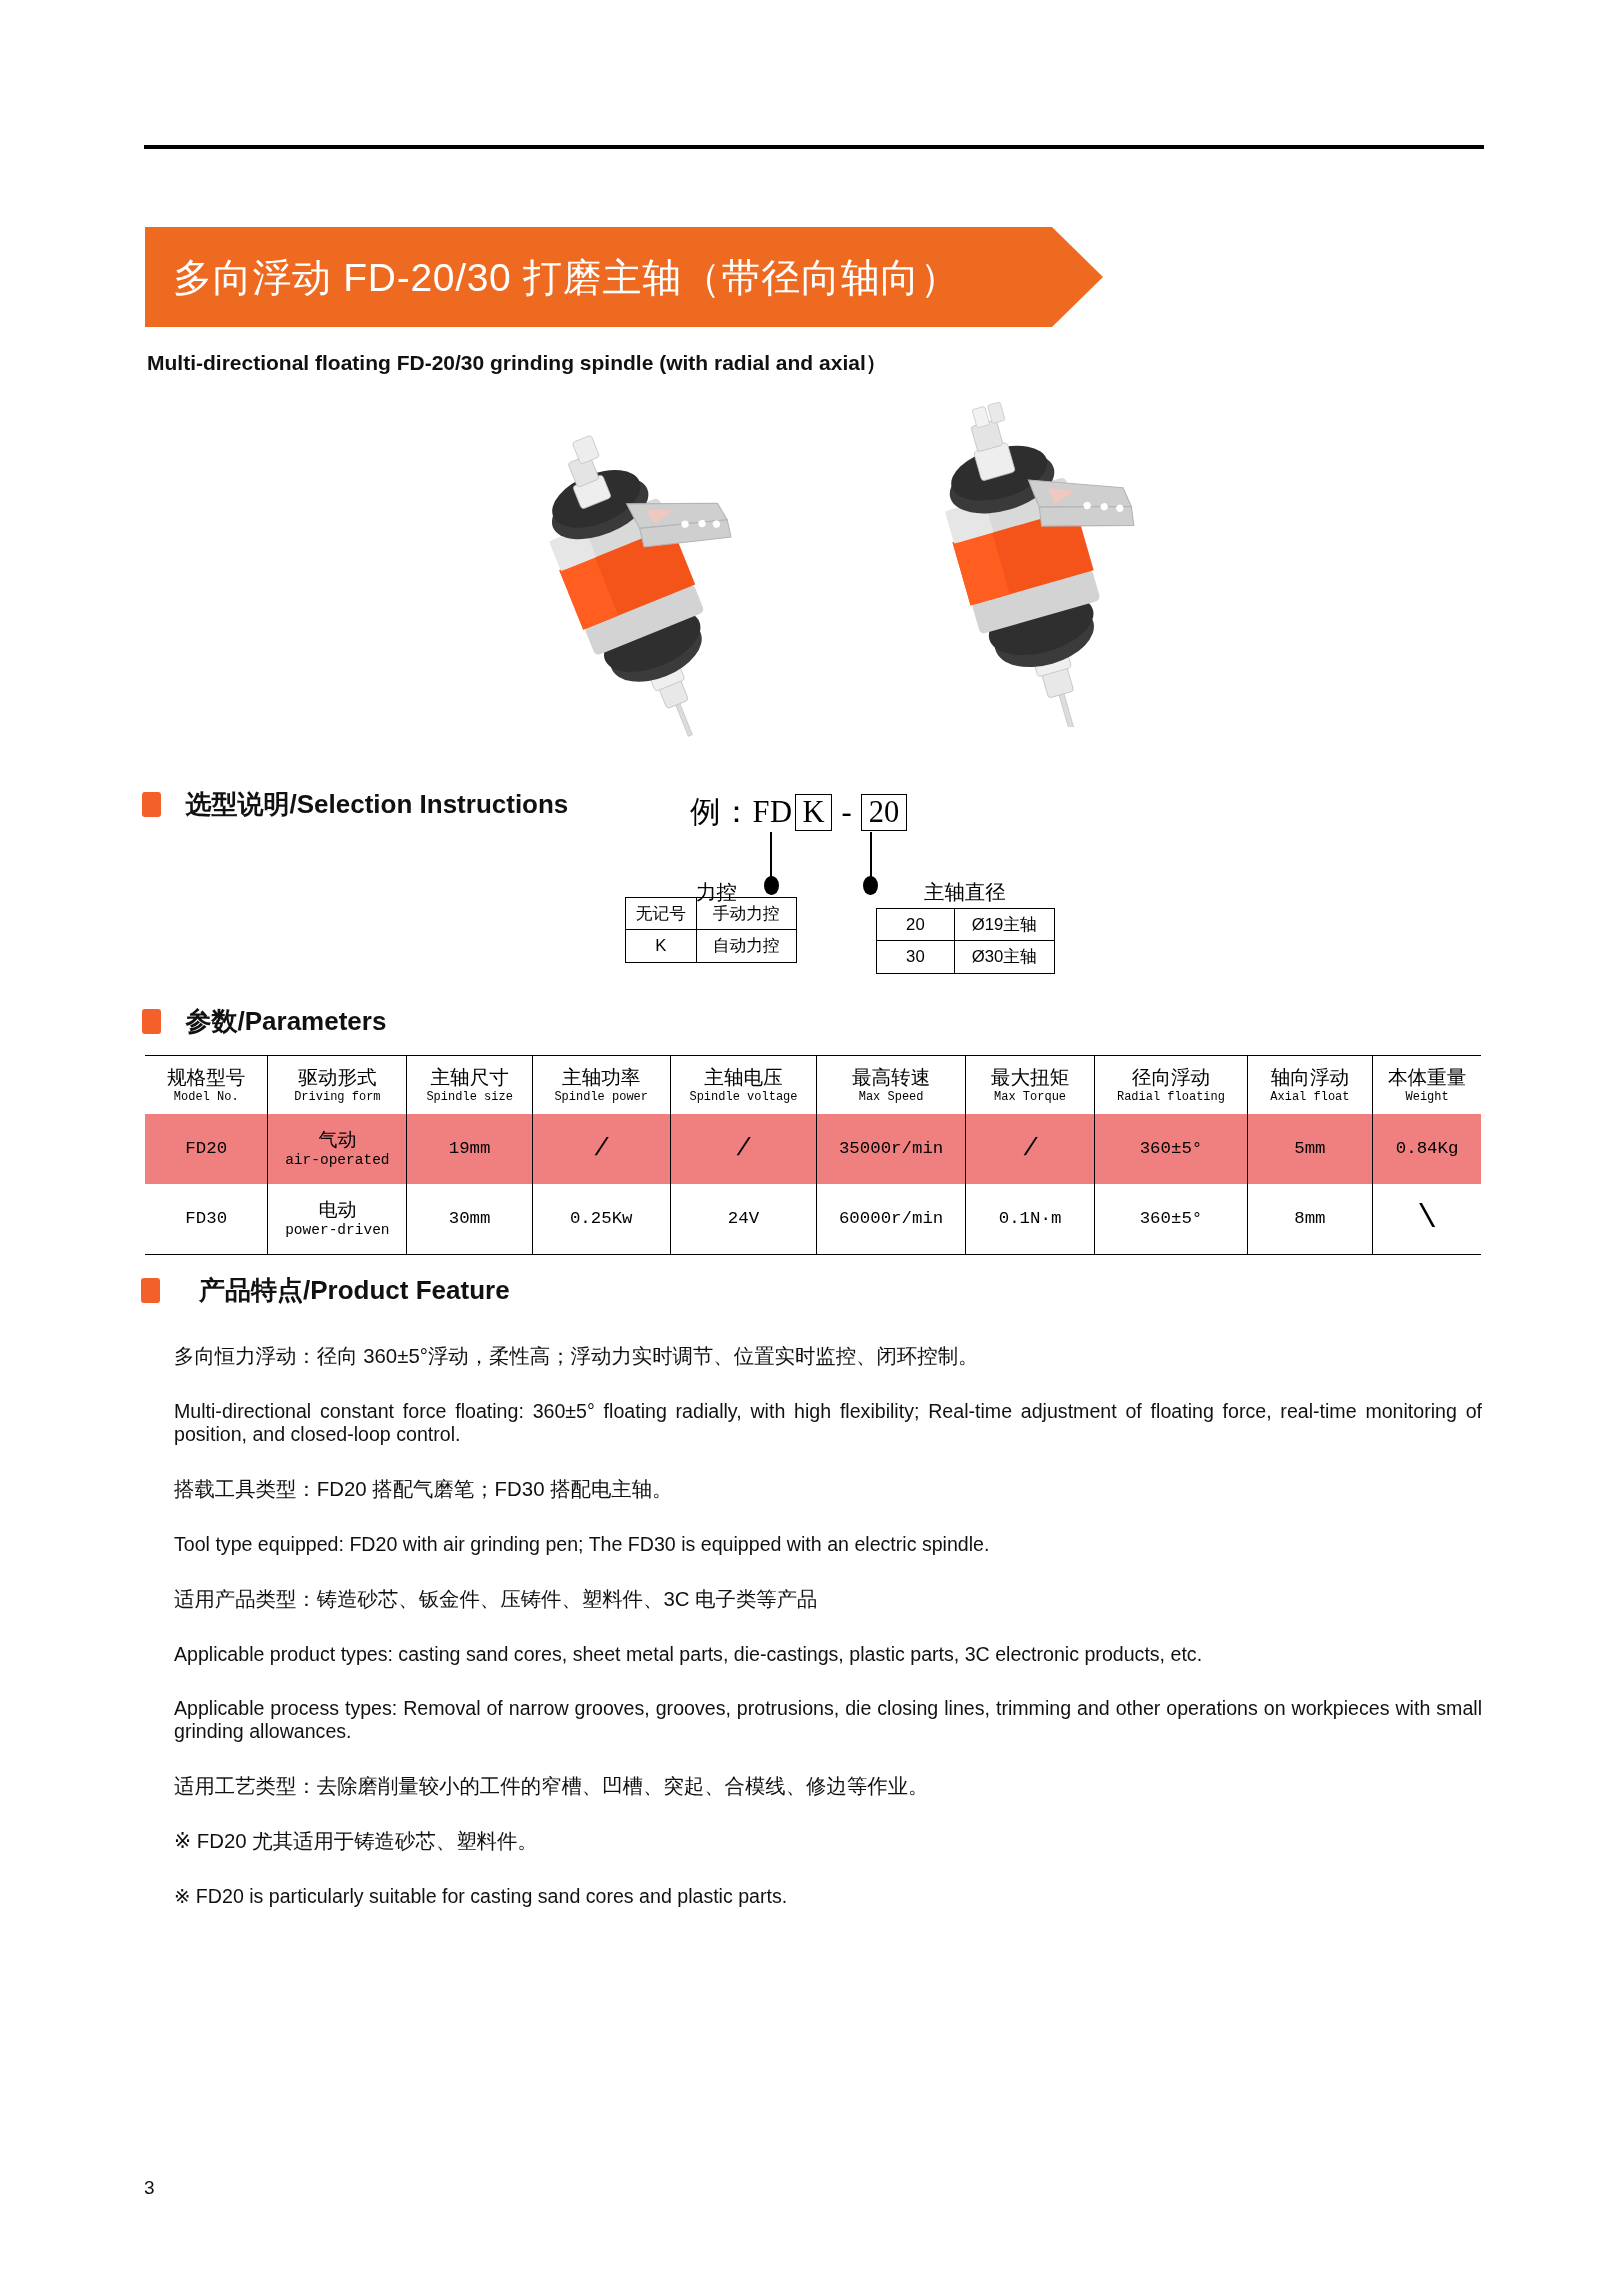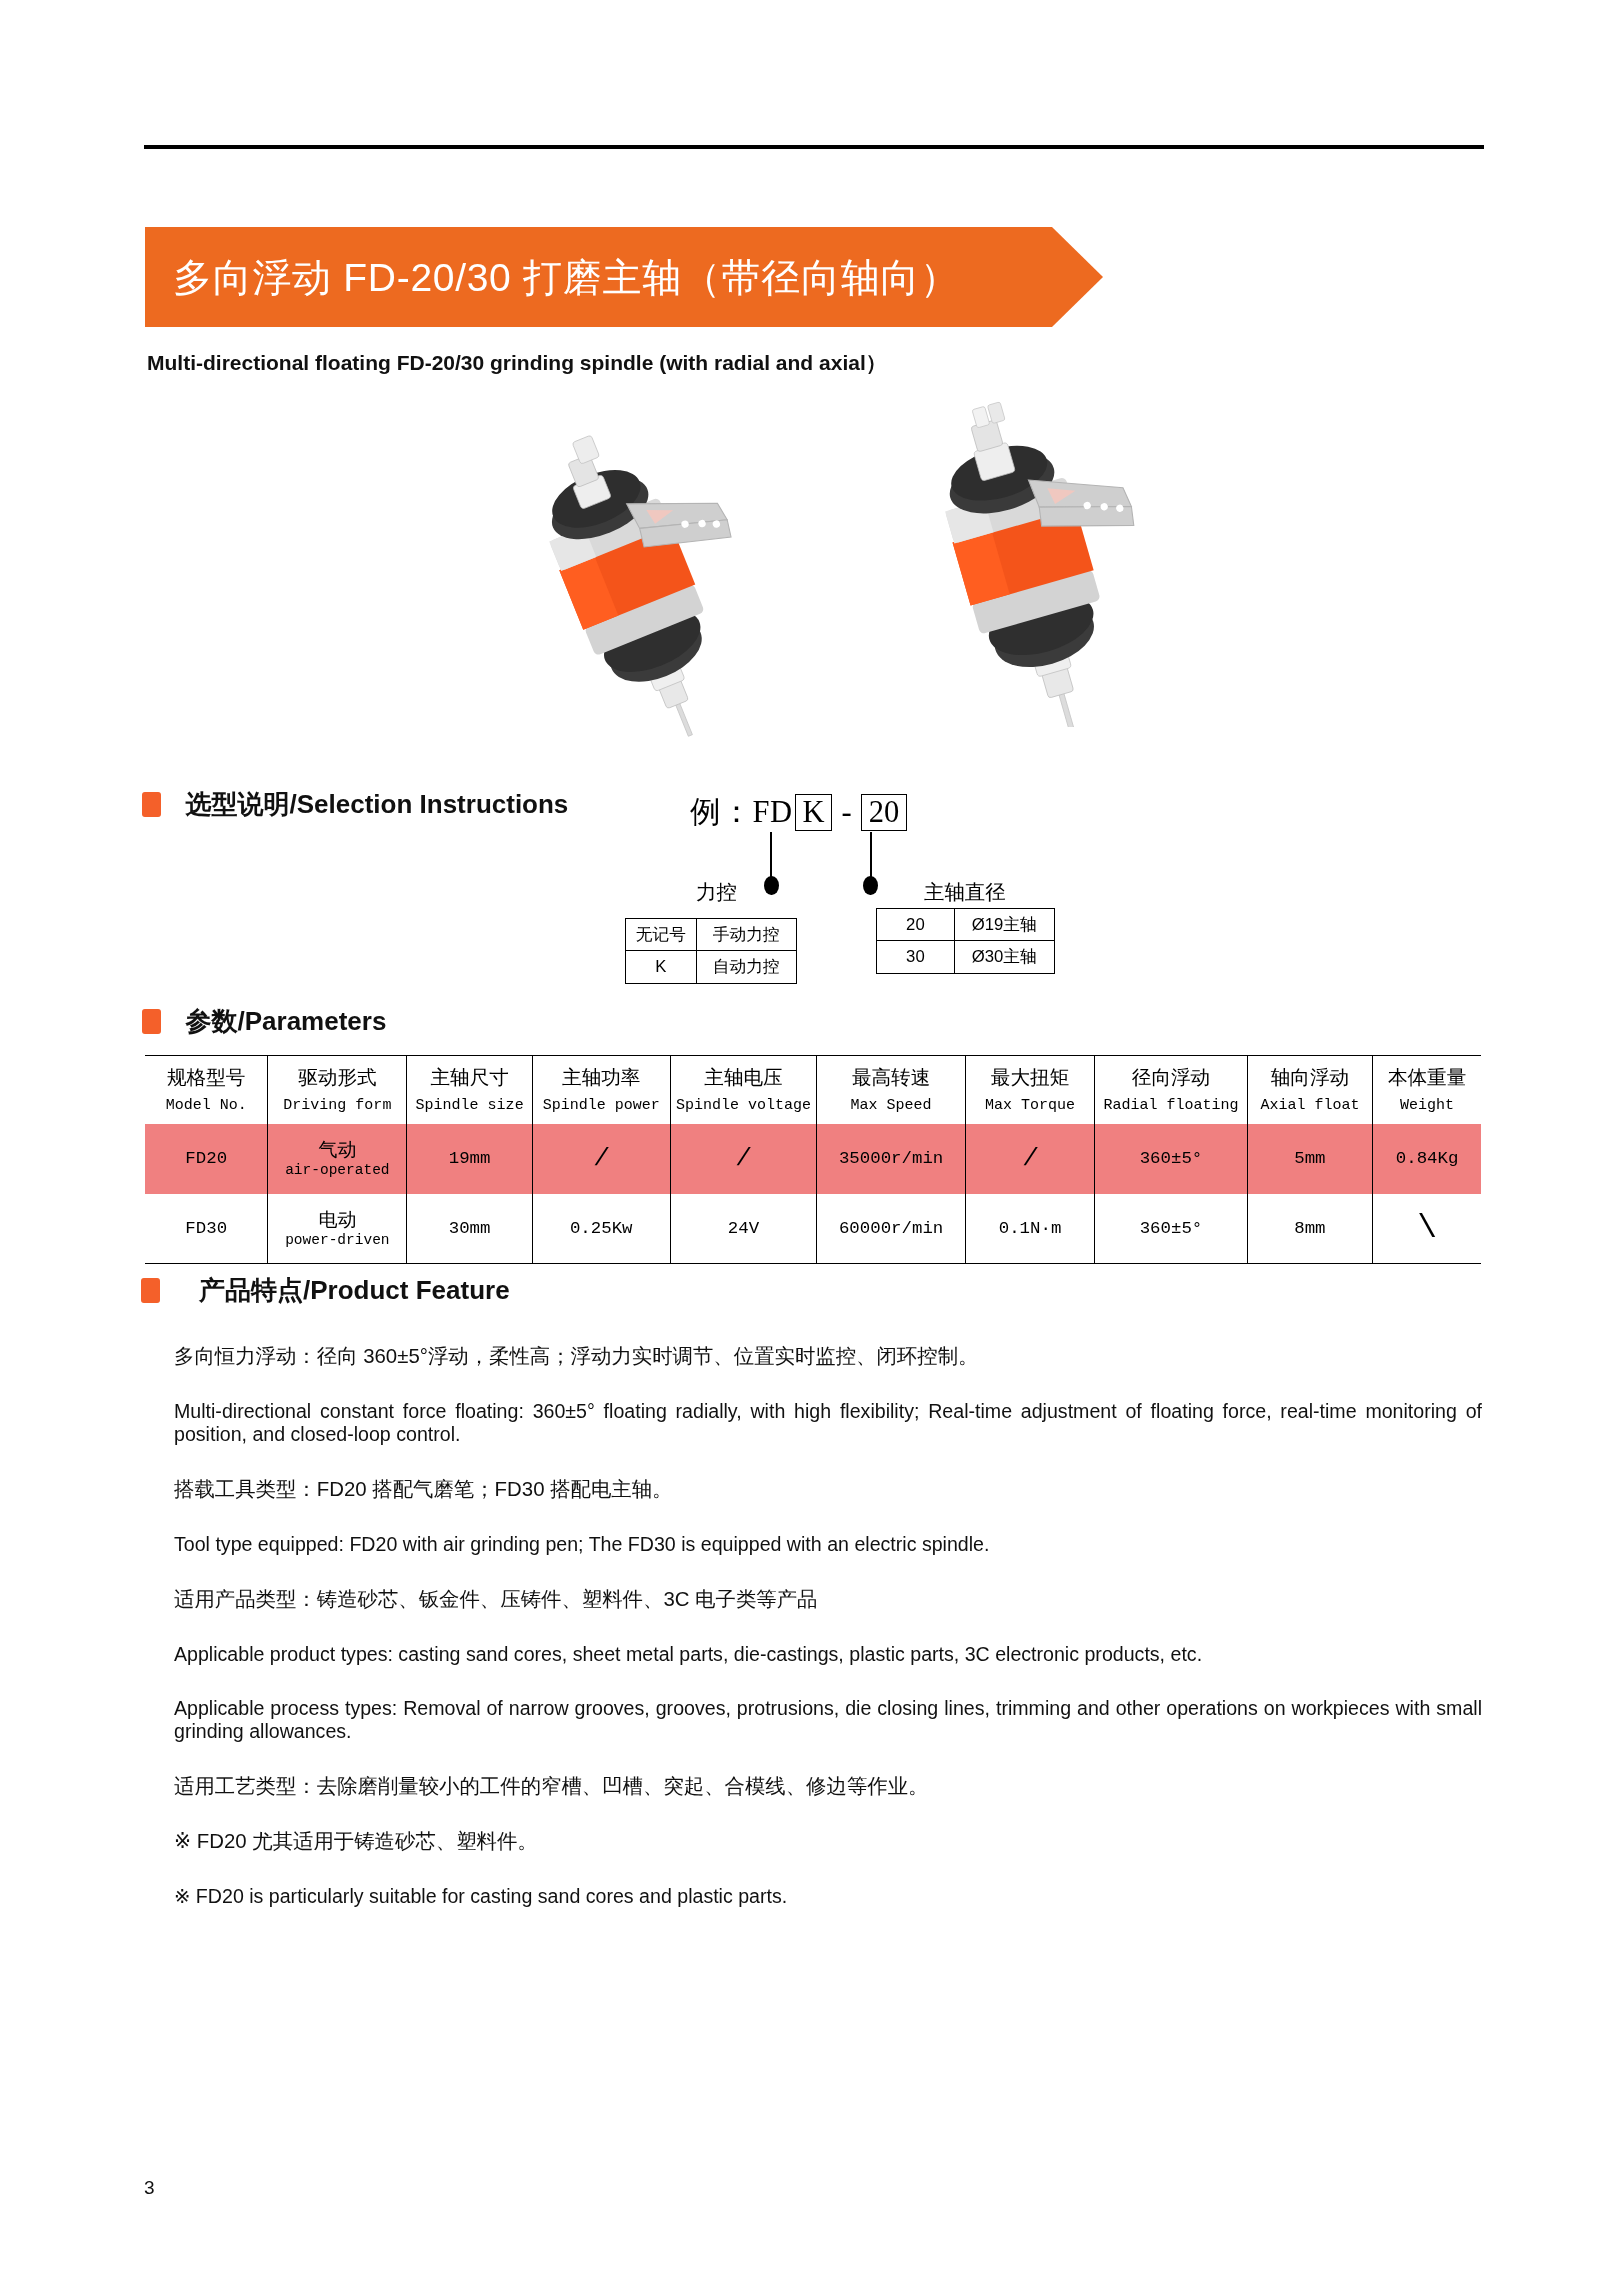--- a/index.html
+++ b/index.html
@@ -162,21 +162,21 @@
     font-size: 16.7px;
     font-family: "Liberation Sans", sans-serif;
   }
   .mini-table td {
     border: 1.8px solid #000;
     text-align: center;
     padding: 6.5px 2.9px;
     line-height: 1.1;
     white-space: nowrap;
   }
-  #mt-left  { left: 0px;   top: 126px; padding-left: 17px; }
+  #mt-left  { left: 0px;   top: 105px; padding-left: 17px; }
   #mt-left td:nth-child(1) { width: 64px; }
   #mt-left td:nth-child(2) { width: 93px; }
   #mt-right { left: 251px; top: 116px; }
   #mt-right td:nth-child(1) { width: 71px; }
   #mt-right td:nth-child(2) { width: 93px; }
 
   
   .param-wrap {
     position: absolute;
     left: 145px;
@@ -209,23 +209,23 @@
   }
   .th-cn {
     display: block;
     font-family: "Liberation Sans", sans-serif;
     font-size: 19.6px;
     line-height: 1.15;
     white-space: nowrap;
   }
   .th-en {
     display: block;
-    font-size: 15px;
+    font-size: 12px;
     line-height: 1.3;
-    margin-top: 7px;
+    margin-top: 1px;
     white-space: nowrap;
   }
 
   table.params tbody tr { height: 70px; }
   table.params tbody td {
     font-size: 17.4px;
     line-height: 1.25;
   }
   tr.row-hi { background: #F08080; }
   tr.row-last { border-bottom: 1.8px solid #000; }

